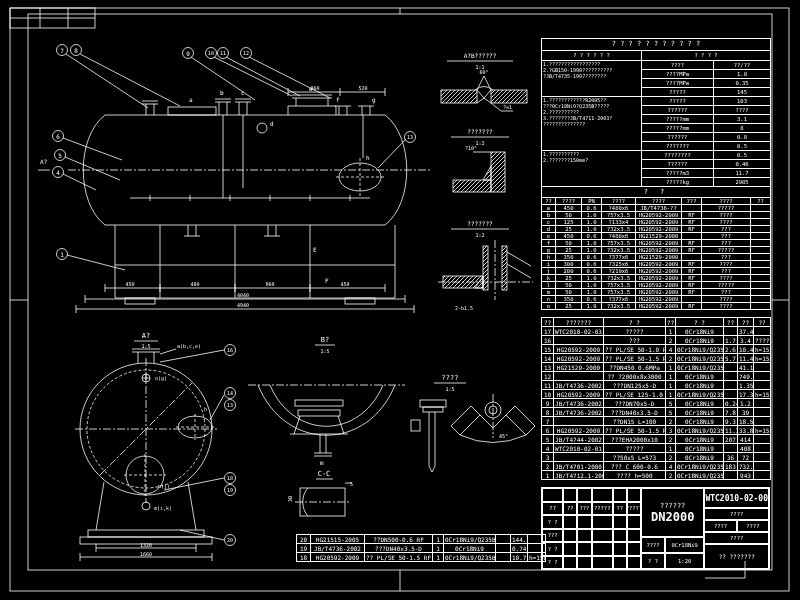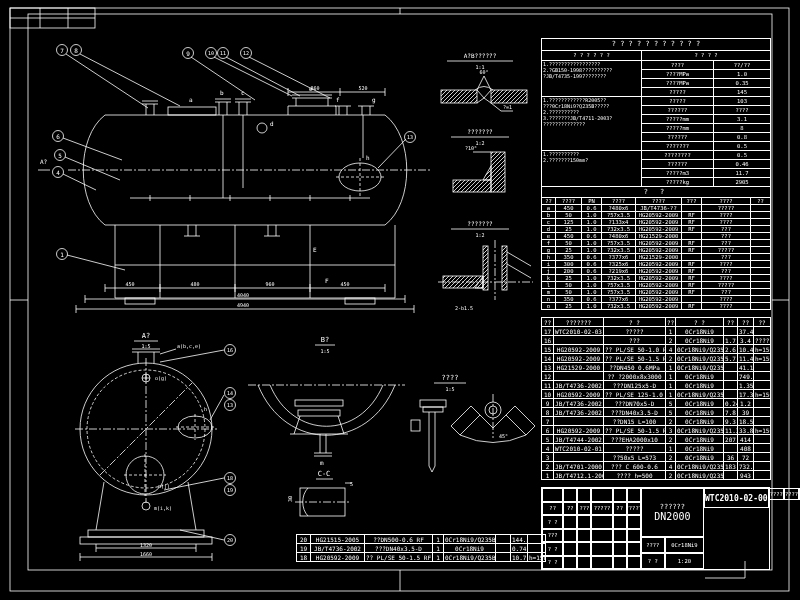--- a/index.html
+++ b/index.html
@@ -30,24 +30,24 @@
   .tb *{box-sizing:border-box;}
   .tb .cell{border:1px solid #fff;font-size:5.5px;line-height:6px;display:flex;
             align-items:center;justify-content:center;white-space:nowrap;overflow:hidden;}
   .tbl{width:100px;display:flex;flex-direction:column;}
   .tbl .row{display:flex;flex:1;}
   .tbl .row .cell{flex:1;}
   .tbl .row .cell.w1{flex:1.6;}
   .tbm{width:64px;display:flex;flex-direction:column;}
   .tbm .name{flex:1;border:1px solid #fff;display:flex;flex-direction:column;
              align-items:center;justify-content:center;}
-  .tbm .name .l1{font-size:7px;} .tbm .name .l2{font-size:10px;font-weight:normal;}
+  .tbm .name .l1{font-size:7px;} .tbm .name .l2{font-size:12px;font-weight:bold;}
   .tbm .row{display:flex;height:16px;}
   .tbm .row .lab{width:24px;} .tbm .row .val{flex:1;}
-  .tbr{width:65px;display:flex;flex-direction:row;}
+  .tbr{width:65px;display:flex;flex-direction:column;}
   .tbr .num{height:20px;border:1px solid #fff;display:flex;align-items:center;
             justify-content:center;font-size:8px;font-weight:bold;white-space:nowrap;}
   .tbr .row{height:12px;display:flex;}
   .tbr .row .cell{flex:1;}
   .tbr .comp{flex:1;border:1px solid #fff;display:flex;align-items:center;
              justify-content:center;font-size:6px;}
 </style>
 </head>
 <body>
 

